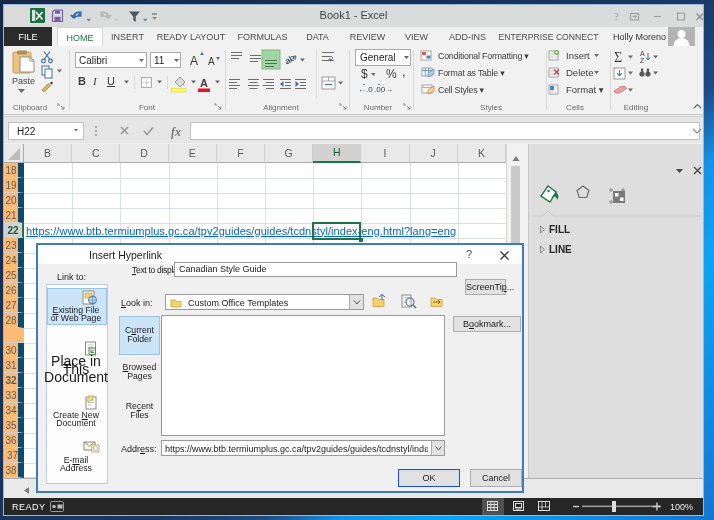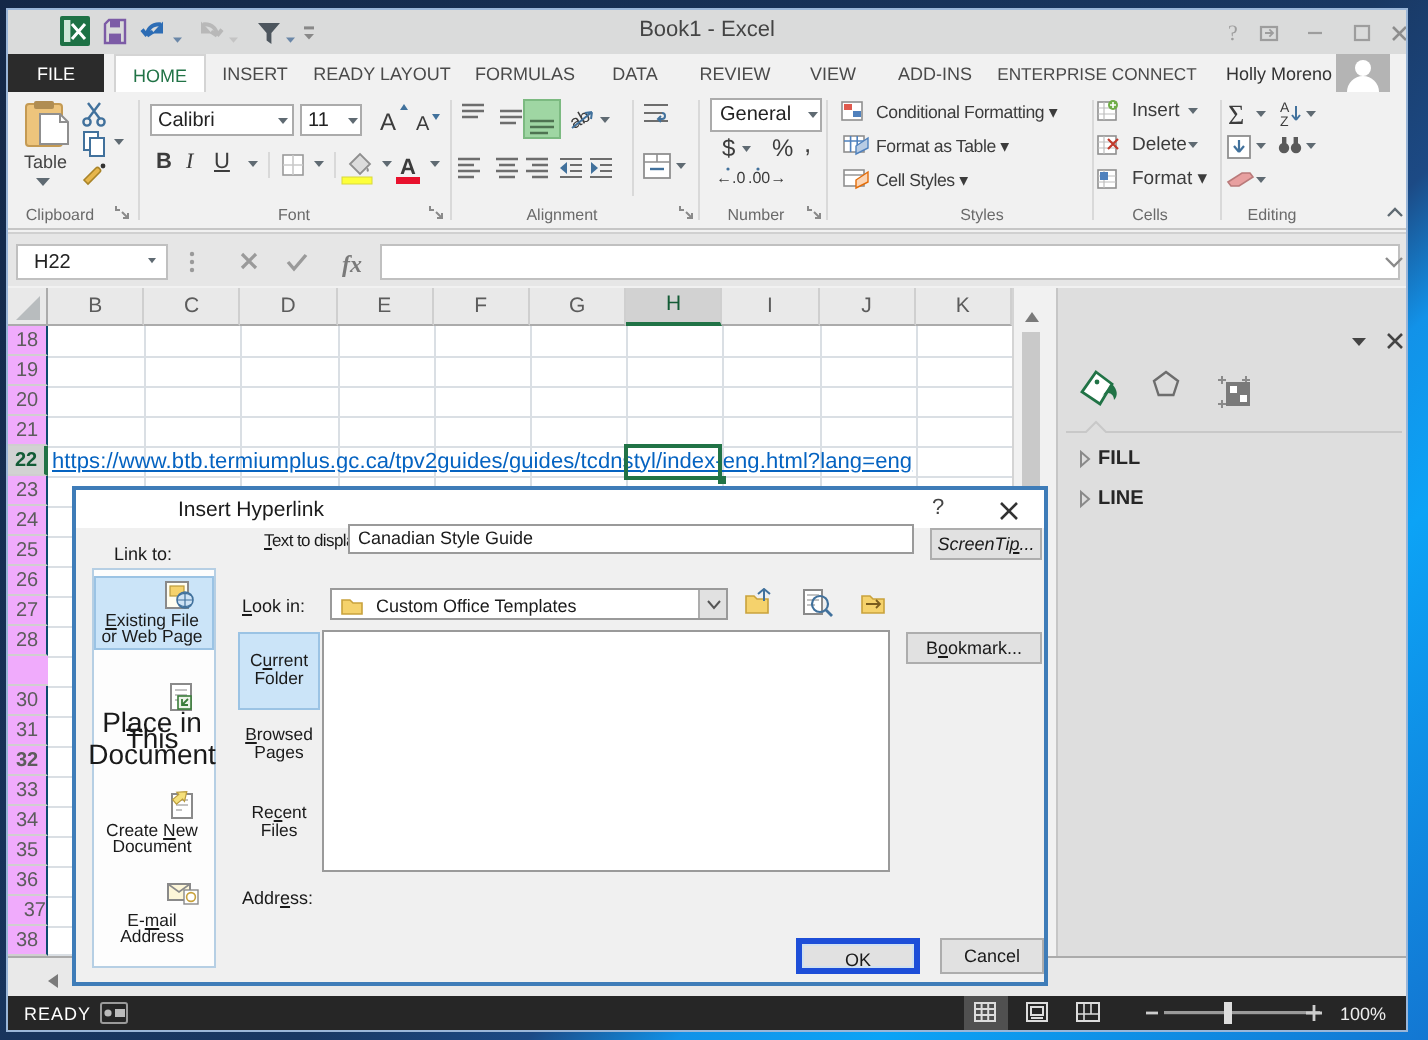--- a/index.html
+++ b/index.html
@@ -23,21 +23,21 @@
 .rbt{position:absolute;font-size:9.5px;color:#3c3c3c;height:14px;line-height:14px;}
 
 #frow{position:absolute;left:0;top:111px;width:699px;height:27px;background:#e6e6e6;border-top:1px solid #d0d0d0;}
 #namebox{position:absolute;left:4px;top:5px;width:76px;height:18px;background:#fff;border:1px solid #c0c0c0;font-size:10px;color:#222;line-height:17px;padding-left:8px;}
 #fbar{position:absolute;left:186px;top:5px;width:510px;height:18px;background:#fff;border:1px solid #c0c0c0;}
 
 #sheet{position:absolute;left:20px;top:158px;width:482px;height:315px;background:#fff;overflow:hidden;}
 #corner{position:absolute;left:0;top:139px;width:20px;height:19px;background:#e9e9e9;border-right:1px solid #ababab;border-bottom:1px solid #ababab;}
 .colhdr{position:absolute;top:139px;height:19px;background:#e9e9e9;border-right:1px solid #cfcfcf;border-bottom:1px solid #ababab;font-size:10.5px;color:#5c5c5c;text-align:center;line-height:19px;}
 .colhdr.sel{background:#d2d2d2;color:#135c36;border-bottom:2px solid #217346;line-height:17px;}
-.rowhdr{position:absolute;left:0;width:20px;height:15px;background:#f0abfc;border-right:1px solid #0c4a6e;border-bottom:1px solid #cfcfcf;font-size:10px;color:#5c5c5c;text-align:center;line-height:15px;}
+.rowhdr{position:absolute;left:0;width:20px;height:15px;background:#fdba74;border-right:6px solid #0c4a6e;border-bottom:1px solid #cfcfcf;font-size:10px;color:#5c5c5c;text-align:center;line-height:15px;}
 .rowhdr.sel{background:#d2d2d2;color:#135c36;border-right:2px solid #217346;font-weight:bold;}
 .gl{position:absolute;left:0;width:482px;height:1px;background:#dadfe4;}
 .vline{position:absolute;width:1px;background:#dadfe4;}
 
 #vscroll{position:absolute;left:502px;top:139px;width:22px;height:334px;background:#f1f1f1;border-left:1px solid #d4d4d4;}
 
 #panel{position:absolute;left:524px;top:139px;width:175px;height:354px;background:#dedede;border-left:1px solid #c6c6c6;}
 
 #srow{position:absolute;left:0;top:473px;width:699px;height:20px;background:#e9e9e9;border-top:1px solid #ababab;}
 
@@ -109,21 +109,21 @@
     <div class="gsep" style="left:409px;"></div>
     <div class="gsep" style="left:542px;"></div>
     <div class="gsep" style="left:606px;"></div>
     <div class="glabel" style="left:2px;width:48px;">Clipboard</div>
     <div class="glabel" style="left:119px;width:48px;">Font</div>
     <div class="glabel" style="left:253px;width:48px;">Alignment</div>
     <div class="glabel" style="left:350px;width:48px;">Number</div>
     <div class="glabel" style="left:463px;width:48px;">Styles</div>
     <div class="glabel" style="left:547px;width:48px;">Cells</div>
     <div class="glabel" style="left:608px;width:48px;">Editing</div>
-    <div style="position:absolute;left:8px;top:30px;width:40px;font-size:9px;color:#444;">Table</div>
+    <div style="position:absolute;left:8px;top:30px;width:40px;font-size:9px;color:#444;">Paste</div>
     <div style="position:absolute;left:71px;top:6px;width:72px;height:16px;background:#fff;border:1px solid #ababab;font-size:10px;color:#222;line-height:15px;padding-left:3px;">Calibri</div>
     <div style="position:absolute;left:146px;top:6px;width:31px;height:16px;background:#fff;border:1px solid #ababab;font-size:10px;color:#222;line-height:15px;padding-left:3px;">11</div>
     <div style="position:absolute;left:74px;top:29px;width:12px;font-size:11px;font-weight:bold;color:#3c3c3c;">B</div>
     <div style="position:absolute;left:89px;top:29px;width:12px;font-size:11px;font-style:italic;color:#3c3c3c;font-family:'Liberation Serif',serif;">I</div>
     <div style="position:absolute;left:103px;top:29px;width:12px;font-size:11px;color:#3c3c3c;text-decoration:underline;">U</div>
     <div style="position:absolute;left:351px;top:3px;width:56px;height:17px;background:#fff;border:1px solid #ababab;font-size:10px;color:#222;line-height:16px;padding-left:4px;">General</div>
     <div class="rbt" style="left:434px;top:3px;font-size:8.8px;letter-spacing:-0.2px;">Conditional Formatting ▾</div>
     <div class="rbt" style="left:434px;top:20px;font-size:8.8px;letter-spacing:-0.2px;">Format as Table ▾</div>
     <div class="rbt" style="left:434px;top:37px;font-size:8.8px;letter-spacing:-0.2px;">Cell Styles ▾</div>
     <div class="rbt" style="left:562px;top:3px;">Insert</div>
@@ -474,21 +474,21 @@
   <svg style="position:absolute;left:45px;top:194px;" width="17" height="15" viewBox="0 0 17 15">
     <rect x="1" y="3" width="11" height="8" fill="#fdf6d8" stroke="#8a8a8a"></rect>
     <path d="M1 3 l5.5 4 l5.5 -4" fill="none" stroke="#8a8a8a" stroke-width="0.8"></path>
     <rect x="9" y="6" width="7" height="7" fill="#fff" stroke="#8a8a8a" stroke-width="0.7"></rect>
     <circle cx="12.5" cy="9.5" r="2.2" fill="none" stroke="#c9a23c" stroke-width="0.8"></circle>
   </svg>
   <div class="sidebtn" style="top:210.5px;left:5px;font-size:8.7px;line-height:8.2px;">E-<u>m</u>ail<br>Address</div>
 
   <div class="lbl" style="left:94px;top:20px;font-size:8.5px;letter-spacing:-0.3px;"><u>T</u>ext to display:</div>
   <div class="inp" style="left:136px;top:17px;width:283px;height:15px;line-height:13px;padding-left:4px;">Canadian Style Guide</div>
-  <div class="btn" style="left:427px;top:19px;width:56px;height:16px;line-height:14px;font-style:italic;">ScreenTi<u>p</u>...</div>
+  <div class="btn" style="left:427px;top:34px;width:41px;height:16px;line-height:14px;">ScreenTi<u>p</u>...</div>
 
   <div class="lbl" style="left:83px;top:53px;"><u>L</u>ook in:</div>
   <div class="inp" style="left:127px;top:49px;width:199px;height:16px;">
     <svg style="position:absolute;left:4px;top:2.5px;" width="12" height="10" viewBox="0 0 12 10">
         <path d="M1 2 h4 l1.5 1.5 h4.5 v5.5 h-10 z" fill="#f5d26c" stroke="#c9a23c" stroke-width="0.8"></path>
       </svg>
     <div style="position:absolute;left:22px;top:2px;line-height:12px;">Custom Office Templates</div>
     <div style="position:absolute;right:0;top:0;width:14px;height:14px;background:#e1e1e1;border-left:1px solid #adadad;"><svg width="14" height="14">
           <path d="M4 5.5 l3 3.5 l3 -3.5" stroke="#555" stroke-width="1" fill="none"></path>
         </svg></div>
@@ -508,15 +508,21 @@
     </g>
   </svg>
 
   <div class="subbtn" style="top:71px;height:39px;background:#cbe4f8;border:1px solid #9bc3e4;left:81px;width:41px;line-height:9.3px;padding-top:9px;font-size:8.7px;box-sizing:border-box;">C<u>u</u>rrent<br>Folder</div>
   <div class="subbtn" style="top:117.5px;height:26px;left:81px;width:41px;line-height:9.3px;font-size:8.7px;"><u>B</u>rowsed<br>Pages</div>
   <div class="subbtn" style="top:157px;height:26px;left:81px;width:41px;line-height:9.3px;font-size:8.7px;">Re<u>c</u>ent<br>Files</div>
   <div class="inp" style="left:123px;top:70px;width:284px;height:121px;"></div>
   <div class="btn" style="left:415px;top:71px;width:68px;height:16px;line-height:14px;">B<u>o</u>okmark...</div>
 
   <div class="lbl" style="left:83px;top:199px;">Addr<u>e</u>ss:</div>
-  <div class="btn" style="left:360px;top:224px;width:62px;height:18px;line-height:16px;border:3px solid #1d4ed8;box-shadow:0 0 0 1px #cfe0f0 inset;">OK</div>
+  <div class="inp" style="left:123px;top:195px;width:284px;height:16px;">
+    <div style="position:absolute;left:3px;top:2px;line-height:12px;white-space:nowrap;overflow:hidden;width:264px;">https://www.btb.termiumplus.gc.ca/tpv2guides/guides/tcdnstyl/indɛ</div>
+    <div style="position:absolute;right:0;top:0;width:13px;height:14px;background:#e1e1e1;border-left:1px solid #adadad;"><svg width="13" height="14">
+          <path d="M3.5 5.5 l3 3.5 l3 -3.5" stroke="#555" stroke-width="1" fill="none"></path>
+        </svg></div>
+  </div>
+  <div class="btn" style="left:360px;top:224px;width:62px;height:18px;line-height:16px;border:1px solid #1d4ed8;box-shadow:0 0 0 1px #cfe0f0 inset;">OK</div>
   <div class="btn" style="left:432px;top:224px;width:52px;height:18px;line-height:16px;">Cancel</div>
 </div>
 
 </body></html>

